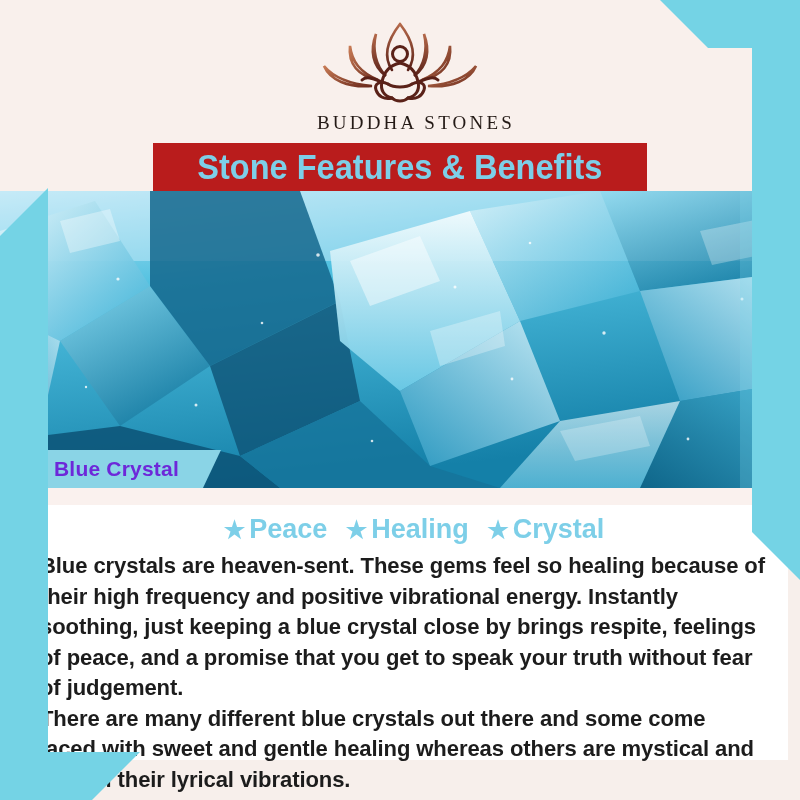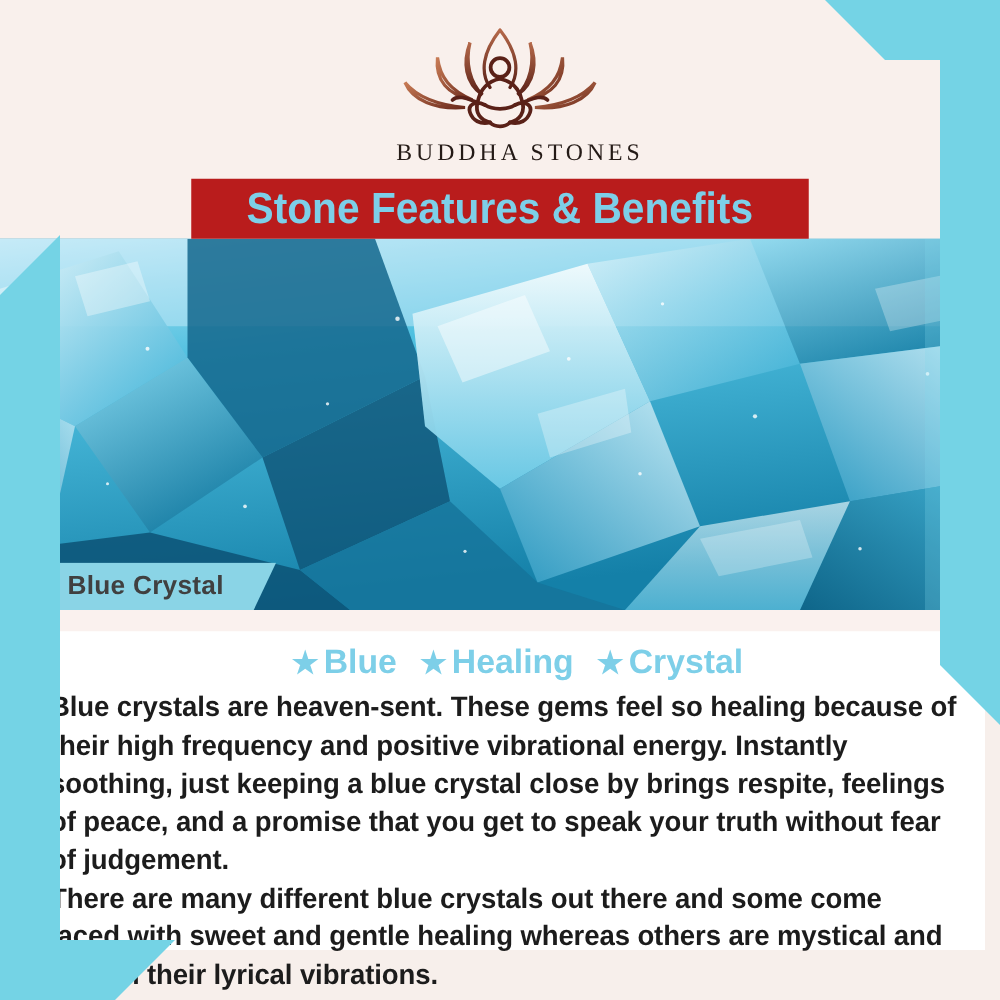--- a/index.html
+++ b/index.html
@@ -136,21 +136,21 @@
     background: #8ad4e6;
     clip-path: polygon(0 0, 100% 0, calc(100% - 18px) 100%, 0 100%);
     display: flex;
     align-items: center;
     z-index: 5;
   }
   .crystal-label span {
     font-family: "Liberation Sans", sans-serif;
     font-size: 21px;
     font-weight: bold;
-    color: #404040;
+    color: #6d28d9;
     letter-spacing: 0.2px;
     white-space: nowrap;
   }
 
   
   .body-strip {
     position: absolute;
     top: 488px;
     left: 0;
     width: 800px;
@@ -346,21 +346,21 @@
       <span>Blue Crystal</span>
     </div>
   </div>
 
   <div class="body-strip"></div>
 
   <div class="card">
 
     <div class="features">
       <span class="feature">
-        <span class="star">★</span><span>Blue</span>
+        <span class="star">★</span><span>Peace</span>
       </span>
       <span class="feature">
         <span class="star">★</span><span>Healing</span>
       </span>
       <span class="feature">
         <span class="star">★</span><span>Crystal</span>
       </span>
     </div>
 
     <div class="paragraphs">

